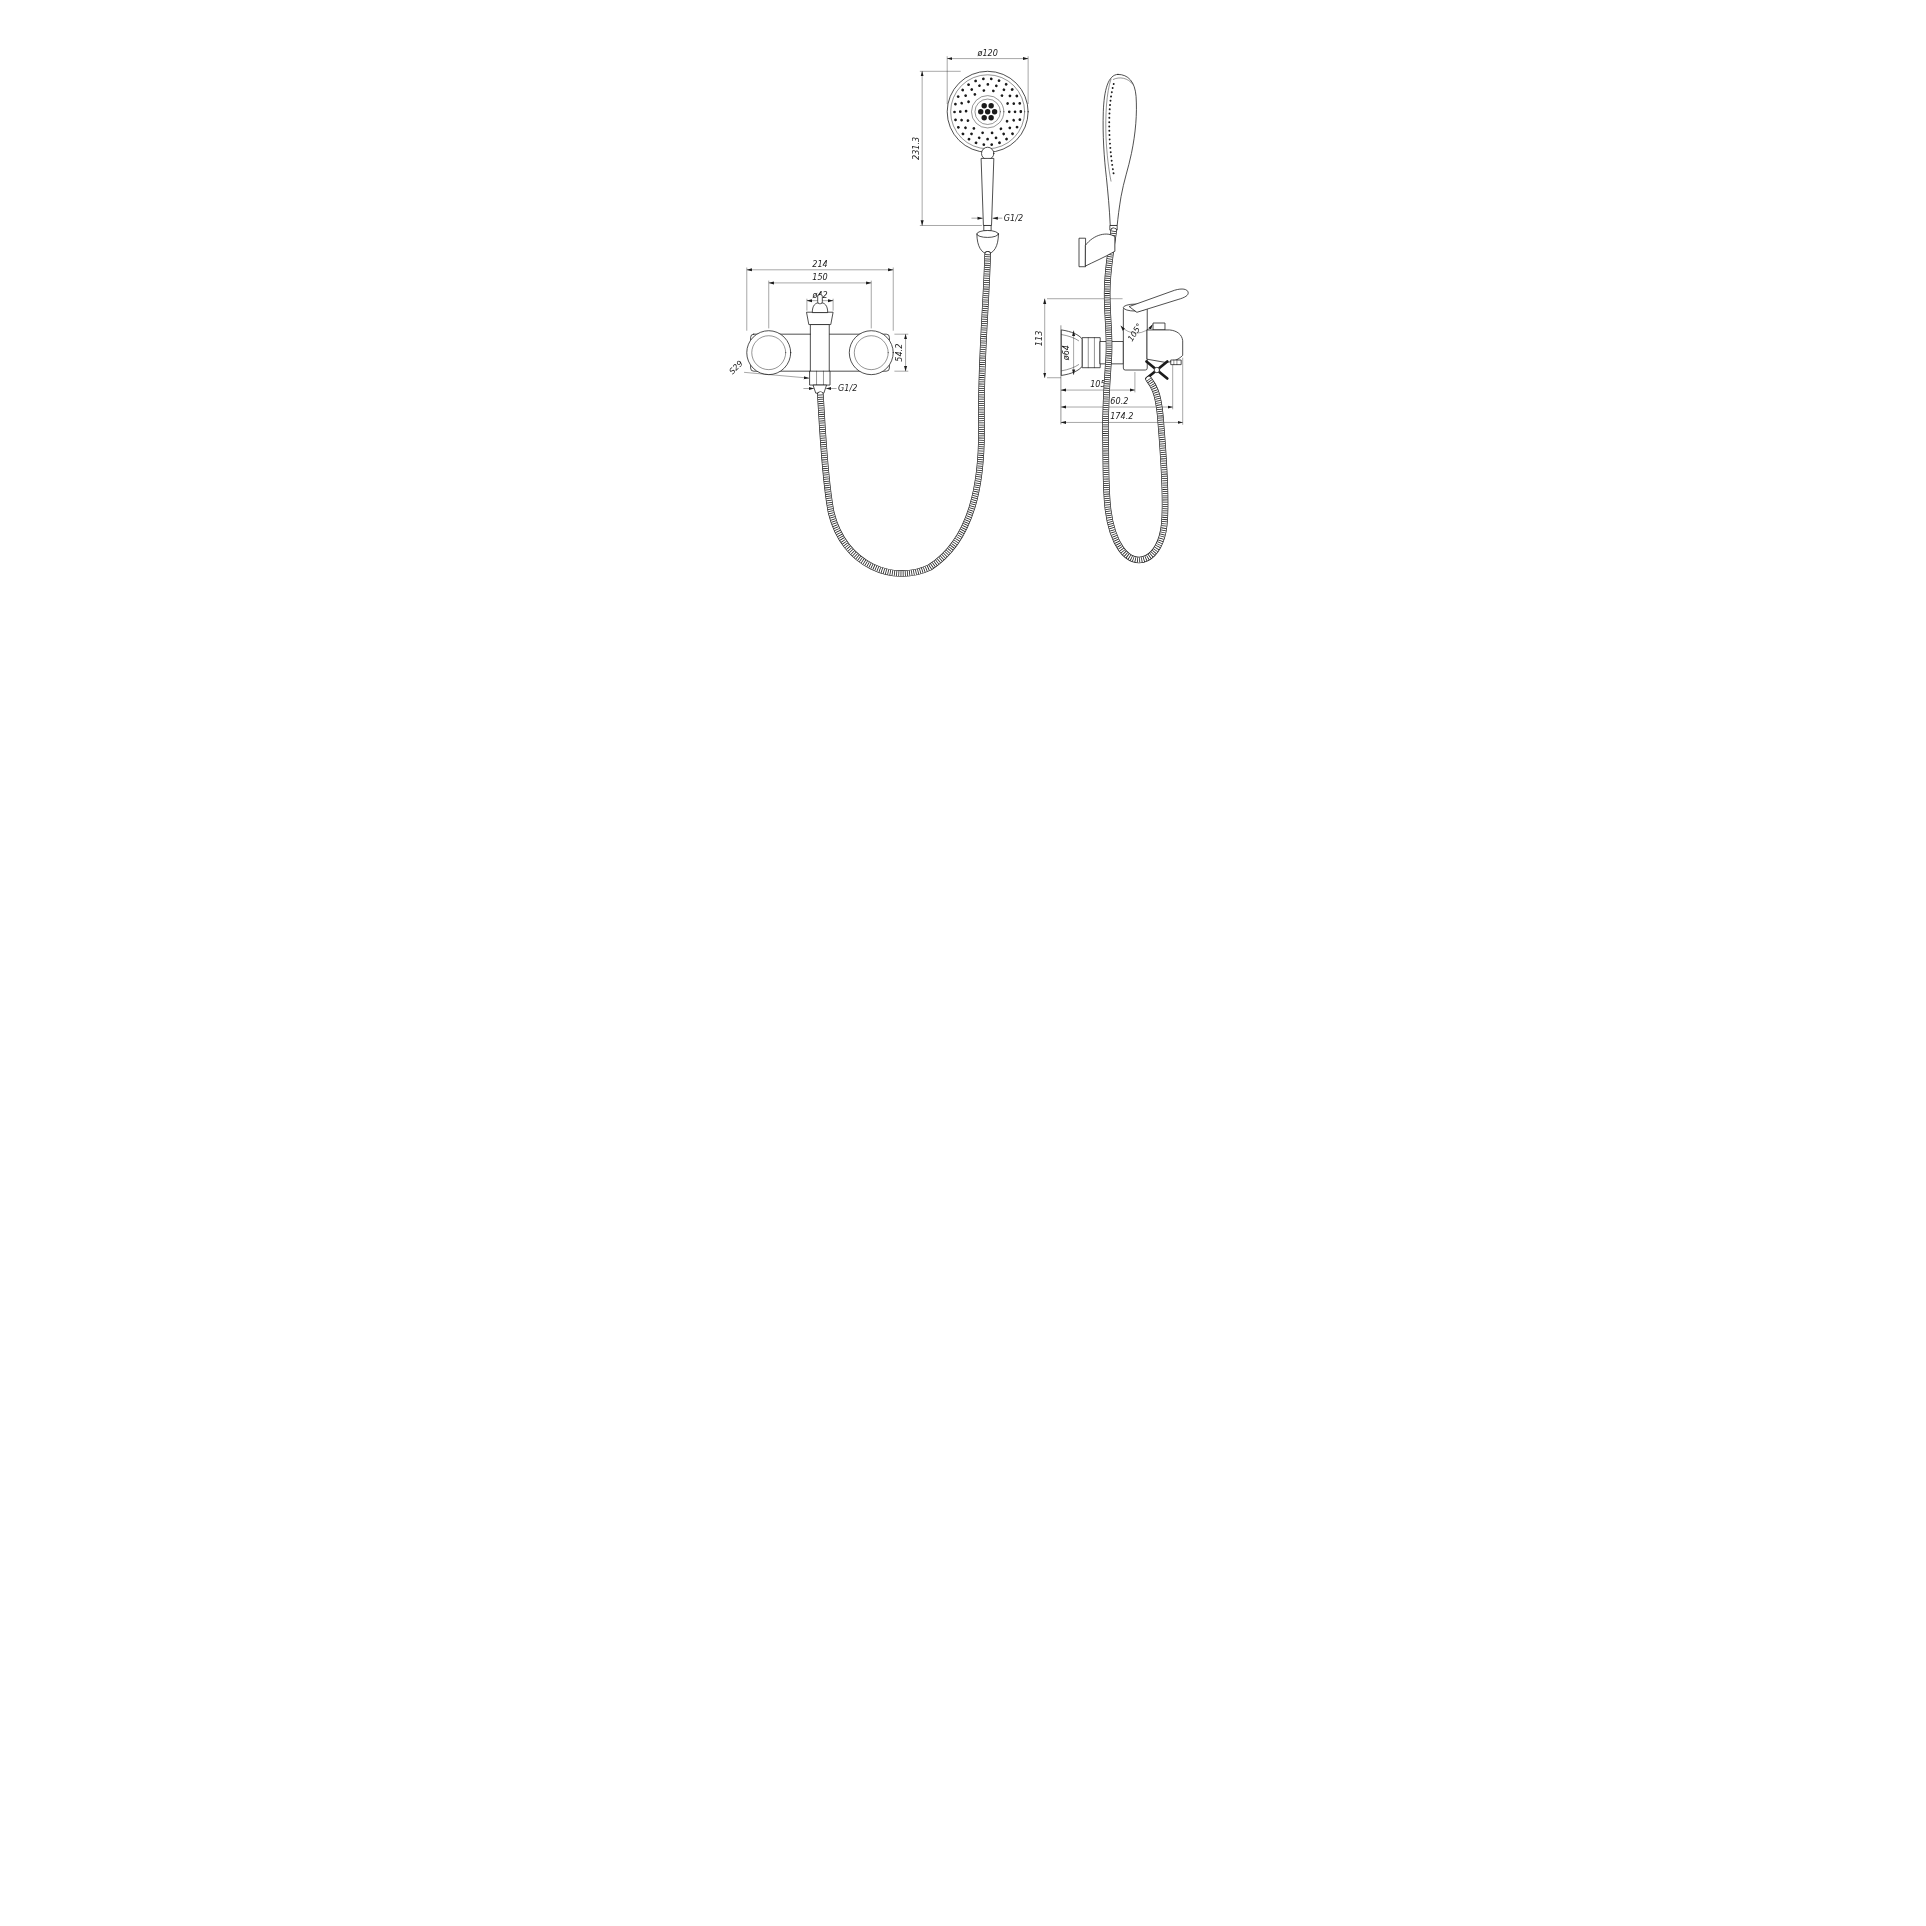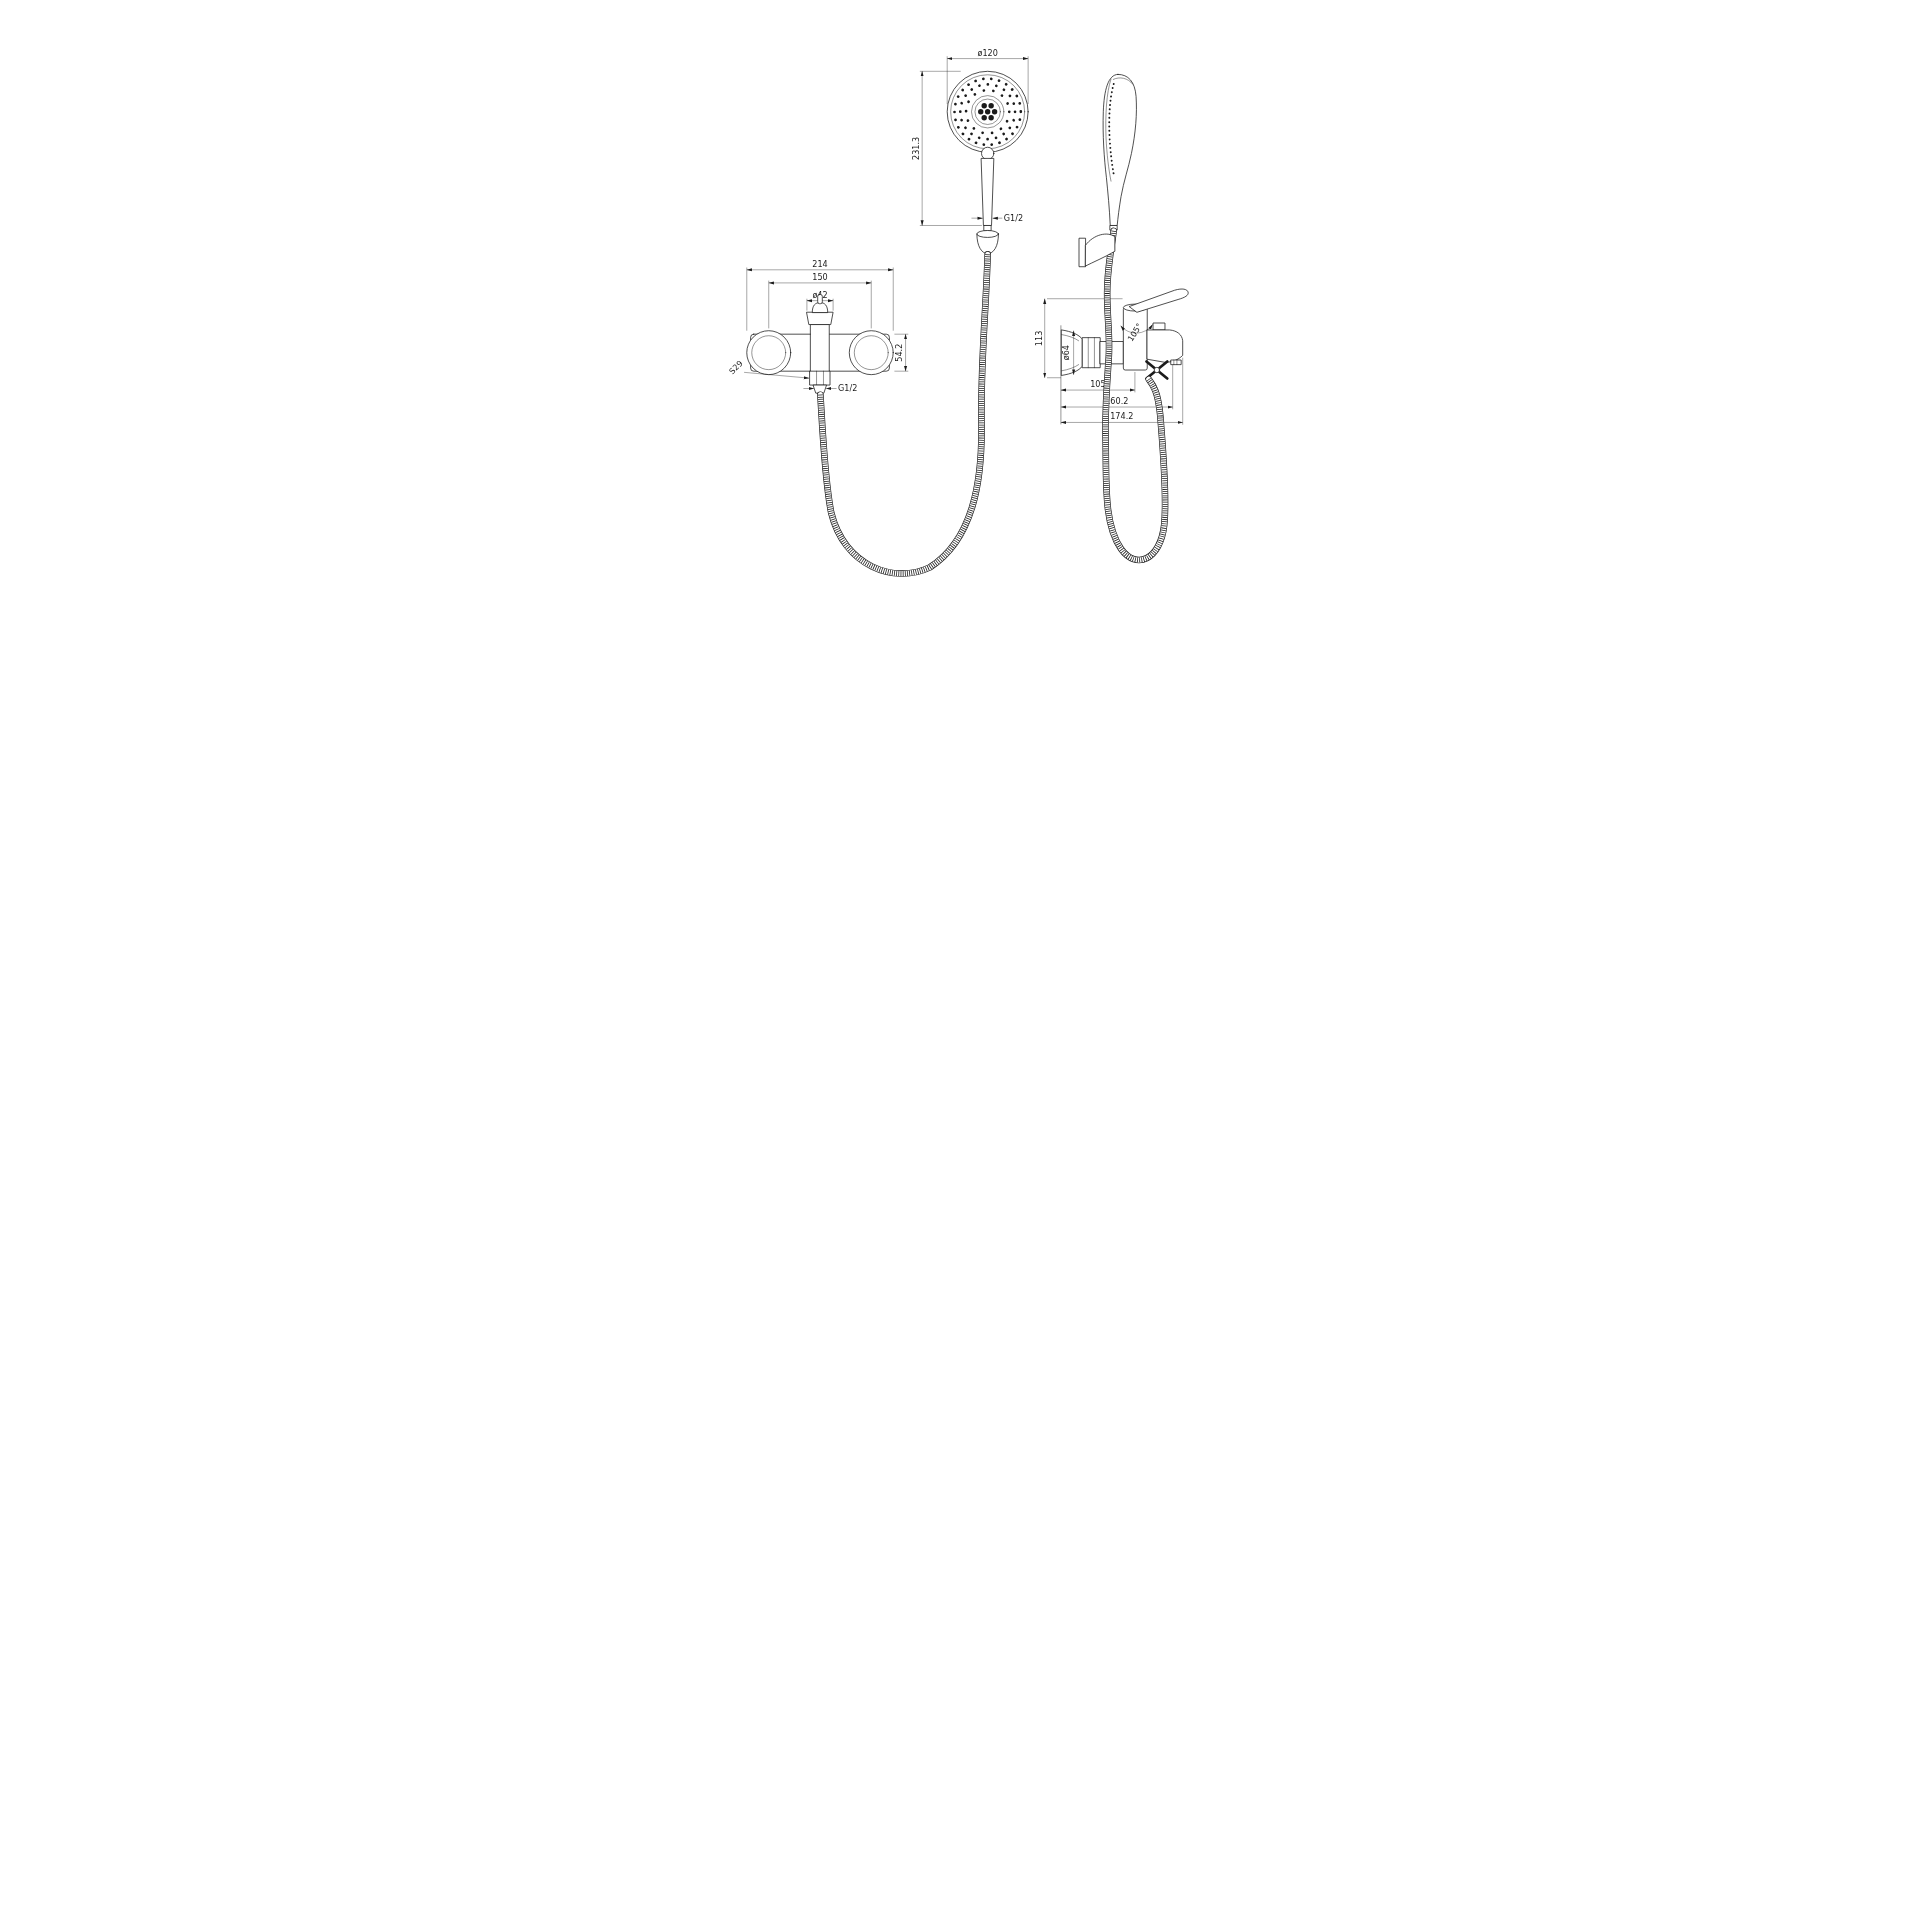--- a/index.html
+++ b/index.html
@@ -1,17 +1,17 @@
 <!DOCTYPE html>
 <html style="font-size:6.2px"><head>
 <meta charset="utf-8">
 <title>Technical Drawing</title>
 <style>
   html,body{margin:0;padding:0;background:#ffffff;}
-  .page{width:100%;max-width:498px;margin:0 auto;background:#fff;}
+  .page{width:100%;max-width:498px;margin:0 auto;background:#fff;font-style:italic;}
   svg{display:block;width:100%;height:auto;background:#fff;}
   .obj{fill:none;stroke:#1b1b1b;stroke-width:2;stroke-linejoin:round;stroke-linecap:round;}
   .objw{fill:#ffffff;stroke:#1b1b1b;stroke-width:2;stroke-linejoin:round;stroke-linecap:round;}
   .thin{fill:none;stroke:#1b1b1b;stroke-width:1.2;stroke-linejoin:round;stroke-linecap:round;}
   .thick{fill:none;stroke:#1b1b1b;stroke-width:7;stroke-linecap:round;}
   .dots{fill:none;stroke:#1b1b1b;stroke-width:7;stroke-linecap:round;}
   .dots2{fill:none;stroke:#1b1b1b;stroke-width:5;stroke-linecap:round;}
   .ext{fill:none;stroke:#1b1b1b;stroke-width:1;}
   .dimline{fill:none;stroke:#1b1b1b;stroke-width:1;marker-start:url(#arr);marker-end:url(#arr);}
   .lead{fill:none;stroke:#1b1b1b;stroke-width:1;marker-end:url(#arr);}

